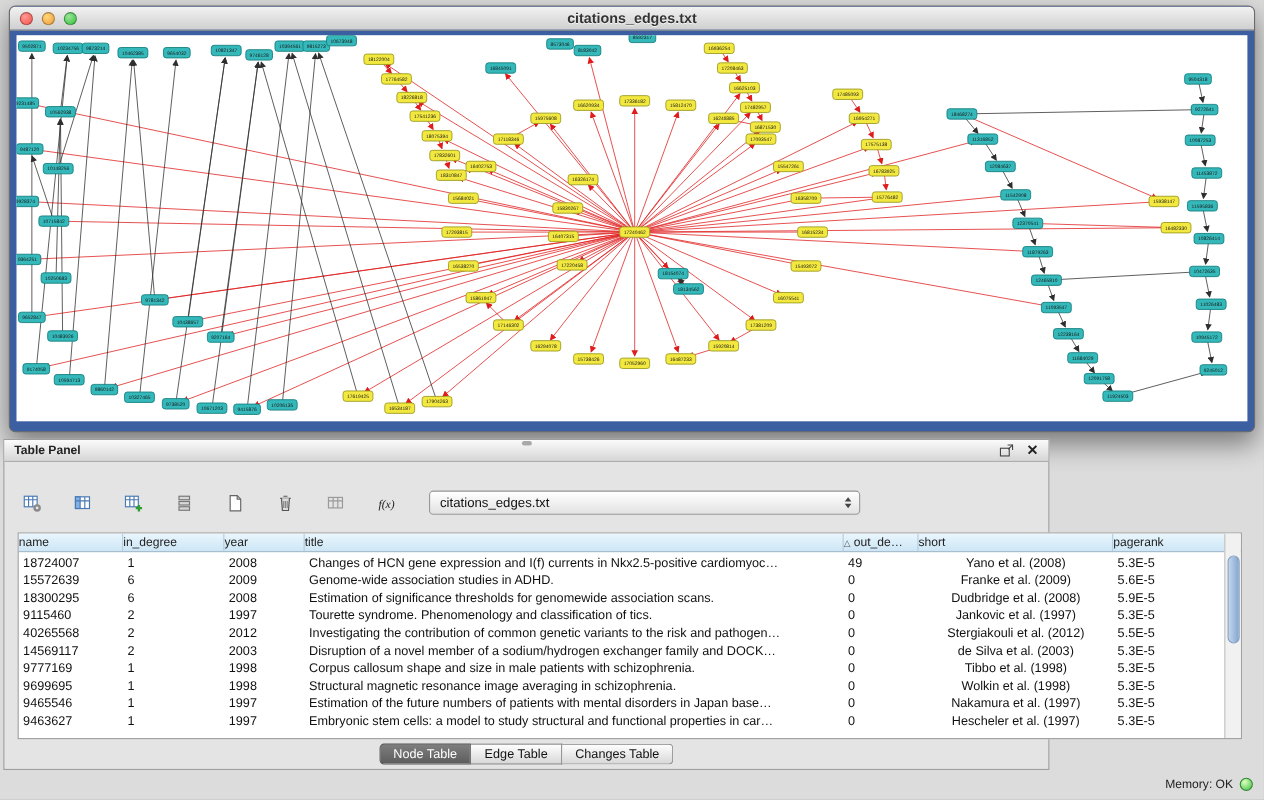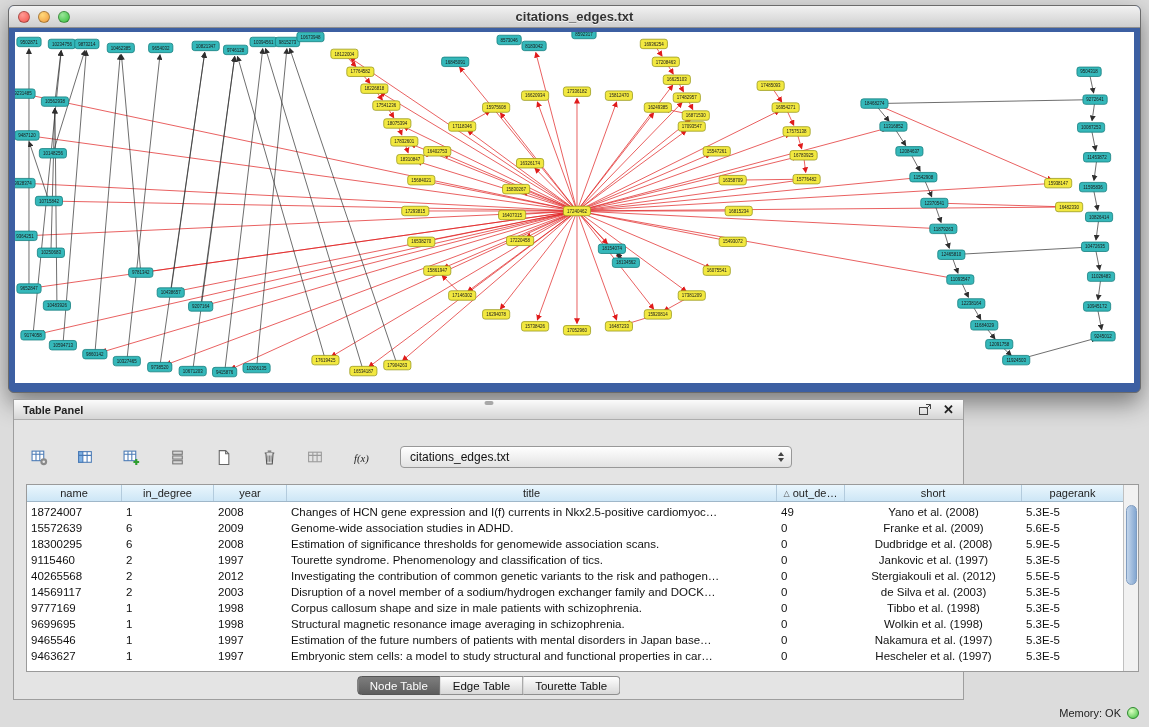--- a/index.html
+++ b/index.html
@@ -17,21 +17,21 @@
   .lights{position:absolute;left:9px;top:5px;display:flex;gap:8px}
   .light{width:12px;height:12px;border-radius:50%;border:1px solid rgba(0,0,0,.3)}
   .light.red{background:radial-gradient(circle at 35% 30%,#ff9a94,#f4534c)}
   .light.yellow{background:radial-gradient(circle at 35% 30%,#ffd97a,#f09a3e)}
   .light.green{background:radial-gradient(circle at 35% 30%,#9ae59a,#35c03a)}
   .netframe{position:absolute;left:0;right:0;top:22px;bottom:0;padding:4px 6px 9px}
   .canvas{width:100%;height:100%;background:#fff;display:block}
   .canvas text{fill:#1a1a1a}
 
   
-  .panel{position:absolute;left:13px;top:399px;width:951px;height:301px;background:#e4e4e4;border:1px solid #9e9e9e}
+  .panel{position:absolute;left:3px;top:399px;width:951px;height:301px;background:#e4e4e4;border:1px solid #9e9e9e}
   .phead{height:20px;background:linear-gradient(#fbfbfb,#d5d5d5);border-bottom:1px solid #adadad;
          display:flex;align-items:center;padding:0 9px;position:relative}
   .grip{position:absolute;left:50%;top:1px;transform:translateX(-50%);width:9px;height:4px;border-radius:2px;background:#a8a8a8}
   .ptitle{font-size:11px;font-weight:bold;color:#222}
   .pbtns{margin-left:auto;display:flex;align-items:center;gap:11px}
   .pbtns svg{display:block}
   .pclose{font-size:13px;font-weight:bold;color:#222;line-height:1}
   .pbody{position:absolute;left:0;right:0;top:20px;bottom:0}
 
   .toolbar{position:absolute;left:12px;top:24px;height:26px;display:flex;align-items:center;gap:20px}
@@ -41,21 +41,21 @@
          background:linear-gradient(#ffffff,#e2e2e2);display:flex;align-items:center;
          padding:0 7px 0 9px;box-shadow:inset 0 1px 0 rgba(255,255,255,.8)}
   .combo-text{font-size:12px;color:#111;flex:1;white-space:nowrap;overflow:hidden}
   .combo-arrows{display:flex;flex-direction:column;gap:2px;align-items:center}
   .combo-arrows .up{width:0;height:0;border-left:3.5px solid transparent;border-right:3.5px solid transparent;border-bottom:4px solid #444}
   .combo-arrows .dn{width:0;height:0;border-left:3.5px solid transparent;border-right:3.5px solid transparent;border-top:4px solid #444}
 
   .tablebox{position:absolute;left:12px;top:64px;width:1113px;height:188px;border:1px solid #9a9a9a;
             background:#fff;overflow:hidden}
   .thead{display:flex;height:17px;background:linear-gradient(#eaf6fd,#cde6f6);border-bottom:1px solid #9fb7c9}
-  .th{font-size:11px;color:#222;display:flex;align-items:center;justify-content:center;
+  .th{font-size:11px;color:#222;display:flex;align-items:center;
       border-right:1px solid #b3cbdd;gap:3px;white-space:nowrap;overflow:hidden}
   .th .sort{font-size:8px;color:#555}
   .tr{display:flex;height:16px;align-items:flex-end}
   .td{font-size:11.5px;color:#111;white-space:nowrap;overflow:hidden;padding:0 4px}
   .td.c5{text-align:center}
   .c0{width:95px}.c1{width:92px}.c2{width:73px}.c3{width:490px}.c4{width:68px}.c5{width:177px}.c6{width:102px}
   .vscroll{position:absolute;right:0;top:0;bottom:0;width:15px;background:#f1f1f1;border-left:1px solid #c0c0c0}
   .vthumb{position:absolute;left:1.5px;right:1.5px;top:20px;height:80px;border-radius:6px;
           background:linear-gradient(90deg,#c3d6ec,#84a7d1);border:1px solid #7f9cc0}
 
@@ -871,21 +871,21 @@
             </div>
           </div>
         <div class="vscroll">
           <div class="vthumb"></div>
         </div>
       </div>
 
       <div class="tabs">
           <div class="seg sel">Node Table</div>
           <div class="seg">Edge Table</div>
-          <div class="seg">Tourette Table</div>
+          <div class="seg">Changes Table</div>
         </div>
     </div>
   </div>
 
   <div class="statusbar">
     <span class="lab">Memory: OK</span>
     <span class="orb"></span>
   </div>
 
 </div>

